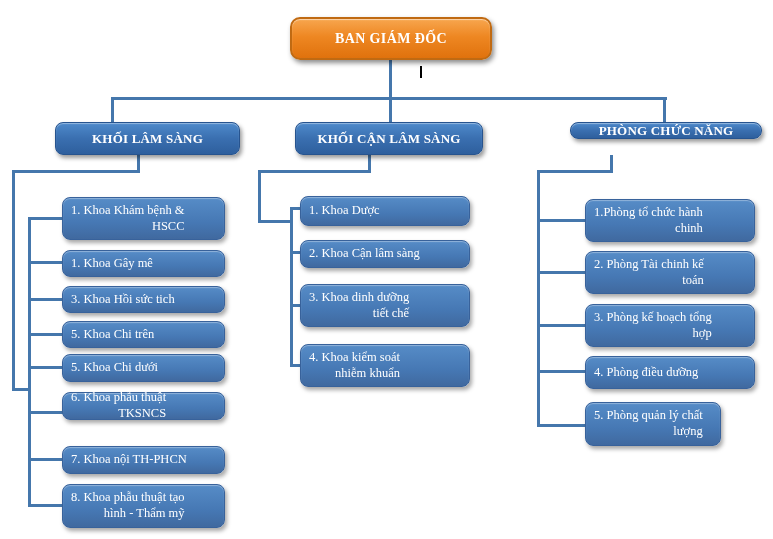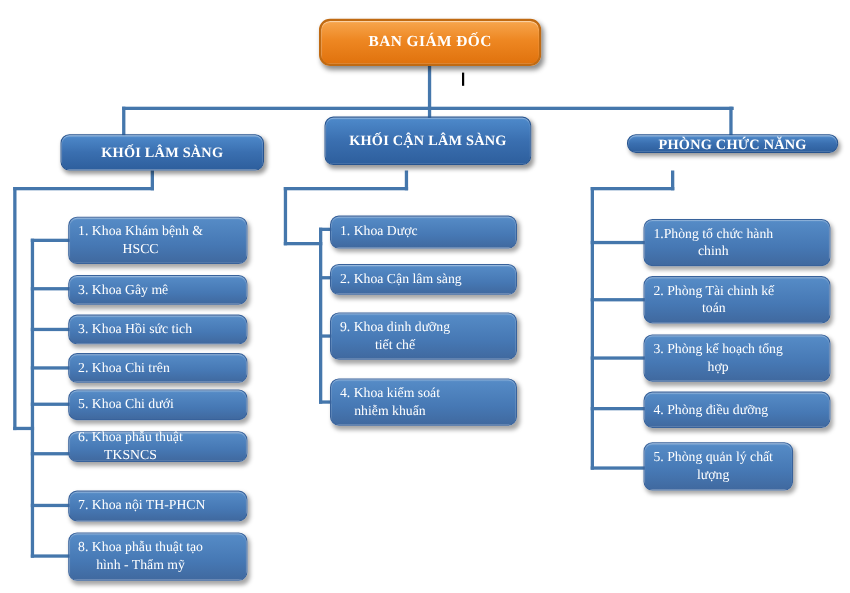--- a/index.html
+++ b/index.html
@@ -21,21 +21,21 @@
     background:linear-gradient(180deg,#4E8ACB 0%,#3A6FB0 50%,#2E5F9D 100%);
     border:1px solid #27548F;
     box-shadow:2px 3px 4px rgba(0,0,0,.4), inset 0 1px 1px rgba(255,255,255,.4);
     display:flex; align-items:center; justify-content:center;
     font-weight:bold; font-size:13px; letter-spacing:.2px;
   }
   .item-node {
     background:linear-gradient(180deg,#568CC7 0%,#4678B4 60%,#40699F 100%);
     border:1px solid #38629B;
     box-shadow:2px 3px 4px rgba(0,0,0,.35), inset 0 1px 1px rgba(255,255,255,.35);
-    display:flex; align-items:center; text-align:center;
+    display:flex; align-items:center; text-align:right;
     font-size:12.5px; line-height:1.25; padding:0 8px;
     white-space:pre-line;
   }
 </style>
 </head>
 <body>
 
 <div class="stage">
 
   <div class="line" style="left:389px;top:60px;width:3px;height:38px;"></div>
@@ -74,38 +74,38 @@
   <div class="line" style="left:537px;top:170px;width:3px;height:257px;"></div>
   <div class="line" style="left:537px;top:219px;width:50px;height:3px;"></div>
   <div class="line" style="left:537px;top:271px;width:50px;height:3px;"></div>
   <div class="line" style="left:537px;top:324px;width:50px;height:3px;"></div>
   <div class="line" style="left:537px;top:370px;width:50px;height:3px;"></div>
   <div class="line" style="left:537px;top:424px;width:50px;height:3px;"></div>
 
   <div class="node root-node" style="left:290px;top:17px;width:202px;height:43px;">BAN GIÁM ĐỐC</div>
 
   <div class="node header-node" style="left:55px;top:122px;width:185px;height:33px;">KHỐI LÂM SÀNG</div>
-  <div class="node header-node" style="left:295px;top:106px;width:188px;height:44px;">KHỐI CẬN LÂM SÀNG</div>
+  <div class="node header-node" style="left:295px;top:122px;width:188px;height:33px;">KHỐI CẬN LÂM SÀNG</div>
   <div class="node header-node" style="left:570px;top:122px;width:192px;height:17px;">PHÒNG CHỨC NĂNG</div>
 
   <div class="node item-node" style="left:62px;top:197px;width:163px;height:43px;">1. Khoa Khám bệnh &amp;
 HSCC</div>
-  <div class="node item-node" style="left:62px;top:250px;width:163px;height:27px;">3. Khoa Gây mê</div>
+  <div class="node item-node" style="left:62px;top:250px;width:163px;height:27px;">1. Khoa Gây mê</div>
   <div class="node item-node" style="left:62px;top:286px;width:163px;height:27px;">3. Khoa Hồi sức tich</div>
-  <div class="node item-node" style="left:62px;top:321px;width:163px;height:27px;">2. Khoa Chi trên</div>
+  <div class="node item-node" style="left:62px;top:321px;width:163px;height:27px;">5. Khoa Chi trên</div>
   <div class="node item-node" style="left:62px;top:354px;width:163px;height:28px;">5. Khoa Chi dưới</div>
   <div class="node item-node" style="left:62px;top:392px;width:163px;height:28px;">6. Khoa phẫu thuật
 TKSNCS</div>
   <div class="node item-node" style="left:62px;top:446px;width:163px;height:28px;">7. Khoa nội TH-PHCN</div>
   <div class="node item-node" style="left:62px;top:484px;width:163px;height:44px;">8. Khoa phẫu thuật tạo
 hình - Thẩm mỹ</div>
 
   <div class="node item-node" style="left:300px;top:196px;width:170px;height:30px;">1. Khoa Dược</div>
   <div class="node item-node" style="left:300px;top:240px;width:170px;height:28px;">2. Khoa Cận lâm sàng</div>
-  <div class="node item-node" style="left:300px;top:284px;width:170px;height:43px;">9. Khoa dinh dưỡng
+  <div class="node item-node" style="left:300px;top:284px;width:170px;height:43px;">3. Khoa dinh dưỡng
 tiết chế</div>
   <div class="node item-node" style="left:300px;top:344px;width:170px;height:43px;">4. Khoa kiểm soát
 nhiễm khuẩn</div>
 
   <div class="node item-node" style="left:585px;top:199px;width:170px;height:43px;">1.Phòng tổ chức hành
 chinh</div>
   <div class="node item-node" style="left:585px;top:251px;width:170px;height:43px;">2. Phòng Tài chinh kế
 toán</div>
   <div class="node item-node" style="left:585px;top:304px;width:170px;height:43px;">3. Phòng kế hoạch tổng
 hợp</div>

